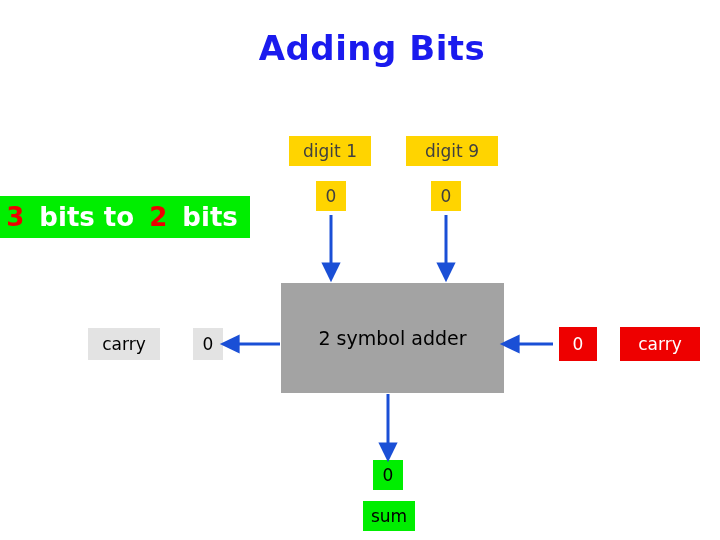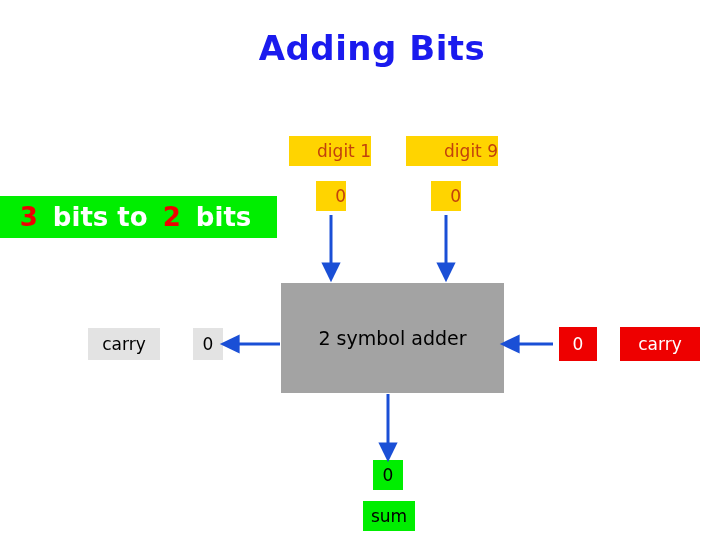--- a/index.html
+++ b/index.html
@@ -26,23 +26,23 @@
     width: 720px;
     text-align: center;
     color: #1a1aee;
     font-size: 34px;
     font-weight: bold;
     letter-spacing: 0.5px;
   }
 
   .lbl-yellow {
     background: #ffd400;
-    color: #c2410c;
+    color: #404040;
     font-size: 17px;
-    text-align: right;
+    text-align: center;
     line-height: 30px;
     height: 30px;
   }
 
   .lbl-green {
     background: #00ee00;
     color: #000000;
     font-size: 17px;
     text-align: center;
     line-height: 30px;
@@ -63,21 +63,21 @@
     color: #ffffff;
     font-size: 17px;
     text-align: center;
     line-height: 34px;
     height: 34px;
   }
 
   #banner {
     left: 0;
     top: 196px;
-    width: 277px;
+    width: 250px;
     height: 42px;
     background: #00ee00;
     color: #ffffff;
     font-size: 26px;
     font-weight: bold;
     line-height: 42px;
     text-align: center;
     white-space: nowrap;
   }
   #banner .num { color: #ee0000; }

